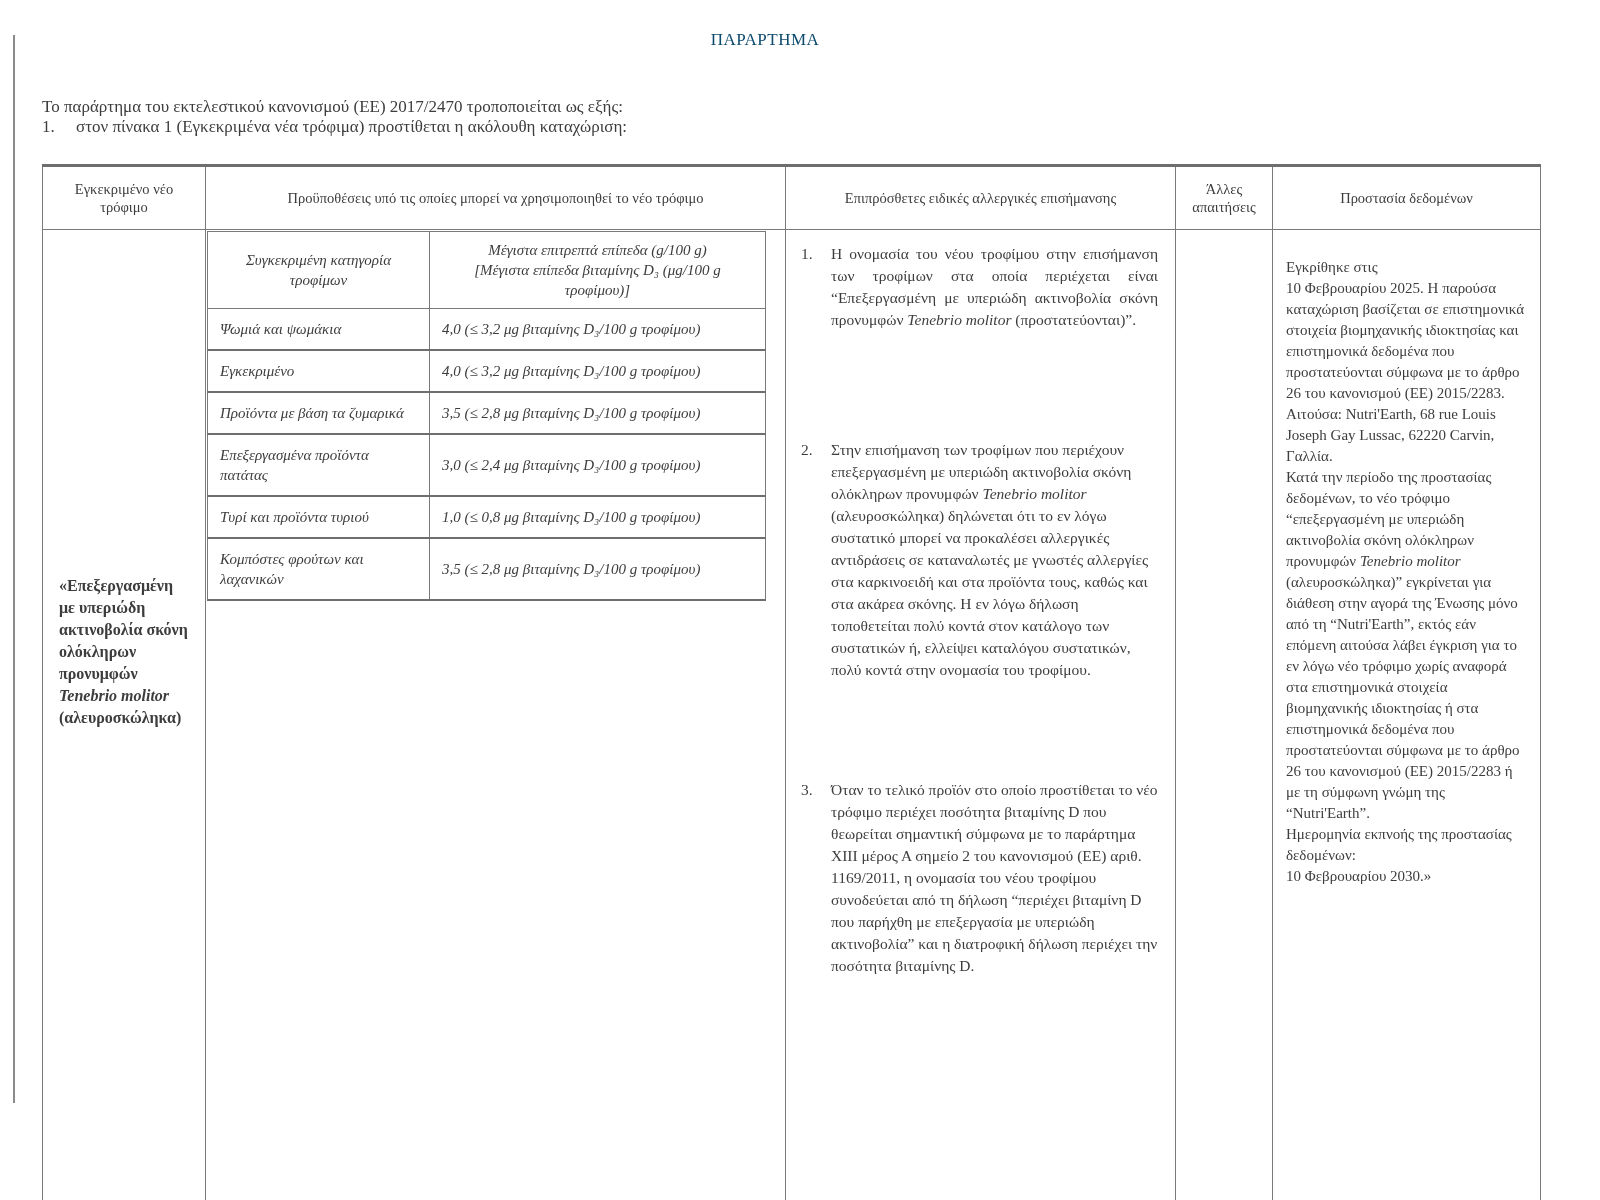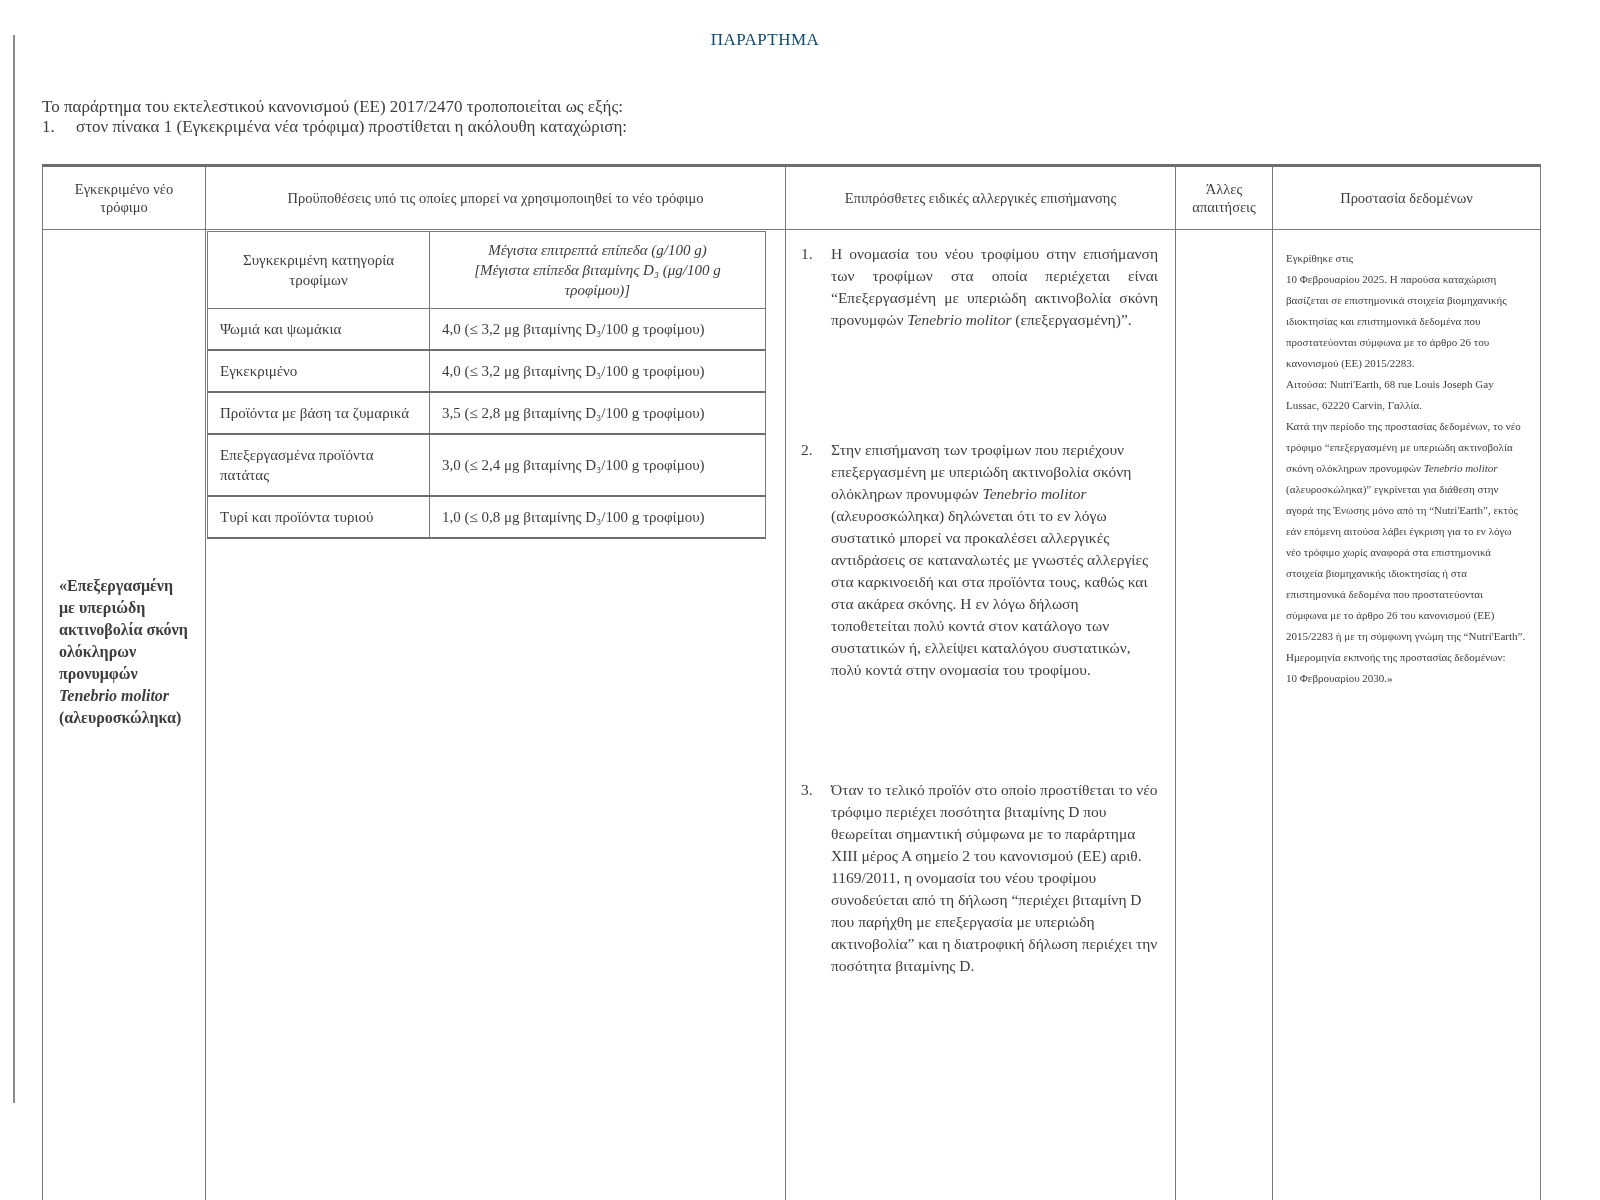--- a/index.html
+++ b/index.html
@@ -26,34 +26,34 @@
   table.annex tr.hdr th{
     border-top:3px solid #6e6e6e;height:54px;vertical-align:middle;
     font-weight:normal;font-size:14.5px;text-align:center;padding:4px 10px;line-height:18px;
   }
   table.annex tr.body td{border-bottom:2px solid #6e6e6e;overflow:hidden;}
   .cell-food{padding:0 16px;}
   .food-name{margin-top:345px;font-weight:bold;font-size:16px;line-height:22px;}
   .food-name i{font-weight:bold;}
   table.subtbl{border-collapse:collapse;width:calc(100% - 18px);table-layout:fixed;font-size:15px;}
   table.subtbl col.sc1{width:222px}
-  table.subtbl th, table.subtbl td{border:1px solid #7a7a7a;padding:10px 12px;vertical-align:middle;line-height:20px;}
+  table.subtbl th, table.subtbl td{border:1px solid #7a7a7a;padding:10px 12px;vertical-align:middle;line-height:20px;font-style:italic;}
   table.subtbl th{font-weight:normal;text-align:center;padding:8px 10px;}
   table.subtbl th.lvl{font-style:italic;}
   table.subtbl td.cat{text-align:left;}
   table.subtbl td.lvl{text-align:left;}
   .cell-label{padding:12px 16px 12px 14px;font-size:15.5px;line-height:22px;}
   .lbl-point{display:flex;}
   .lbl-point .num{width:30px;flex:0 0 30px;}
   .lbl-point .txt{flex:1;}
   .lbl-point.p1 .txt{text-align:justify;}
   .lbl-point.p2{margin-top:108px;}
   .lbl-point.p3{margin-top:98px;}
   .cell-other{}
-  .cell-dp{padding:17px 12px;font-size:11px;line-height:21px;}
+  .cell-dp{padding:26px 12px;font-size:15px;line-height:21px;}
   .dp-text{white-space:pre-line;}
 </style>
 </head>
 <body>
 
 <div class="page-rule"></div>
 
 <div class="doc-title">ΠΑΡΑΡΤΗΜΑ</div>
 
 <p class="intro">Το παράρτημα του εκτελεστικού κανονισμού (ΕΕ) 2017/2470 τροποποιείται ως εξής:</p>
@@ -114,29 +114,33 @@
           <td class="lvl">3,5 (≤ 2,8 μg βιταμίνης D₃/100 g τροφίμου)</td>
         </tr>
         <tr>
           <td class="cat">Επεξεργασμένα προϊόντα πατάτας</td>
           <td class="lvl">3,0 (≤ 2,4 μg βιταμίνης D₃/100 g τροφίμου)</td>
         </tr>
         <tr>
           <td class="cat">Τυρί και προϊόντα τυριού</td>
           <td class="lvl">1,0 (≤ 0,8 μg βιταμίνης D₃/100 g τροφίμου)</td>
         </tr>
+        <tr>
+          <td class="cat">Κομπόστες φρούτων και λαχανικών</td>
+          <td class="lvl">3,5 (≤ 2,8 μg βιταμίνης D₃/100 g τροφίμου)</td>
+        </tr>
       </tbody>
           </table>
     </td>
 
     <td>
       <div class="cell-label">
         <div class="lbl-point p1">
           <span class="num">1.</span>
-          <span class="txt"><span>Η ονομασία του νέου τροφίμου στην επισήμανση των τροφίμων στα οποία περιέχεται είναι “Επεξεργασμένη με υπεριώδη ακτινοβολία σκόνη προνυμφών </span><i>Tenebrio molitor</i><span> (επεξεργασμένη)”.</span></span>
+          <span class="txt"><span>Η ονομασία του νέου τροφίμου στην επισήμανση των τροφίμων στα οποία περιέχεται είναι “Επεξεργασμένη με υπεριώδη ακτινοβολία σκόνη προνυμφών </span><i>Tenebrio molitor</i><span> (προστατεύονται)”.</span></span>
         </div>
         <div class="lbl-point p2">
           <span class="num">2.</span>
           <span class="txt"><span>Στην επισήμανση των τροφίμων που περιέχουν επεξεργασμένη με υπεριώδη ακτινοβολία σκόνη ολόκληρων προνυμφών </span><i>Tenebrio molitor</i><span> (αλευροσκώληκα) δηλώνεται ότι το εν λόγω συστατικό μπορεί να προκαλέσει αλλεργικές αντιδράσεις σε καταναλωτές με γνωστές αλλεργίες στα καρκινοειδή και στα προϊόντα τους, καθώς και στα ακάρεα σκόνης. Η εν λόγω δήλωση τοποθετείται πολύ κοντά στον κατάλογο των συστατικών ή, ελλείψει καταλόγου συστατικών, πολύ κοντά στην ονομασία του τροφίμου.</span></span>
         </div>
         <div class="lbl-point p3">
           <span class="num">3.</span>
           <span class="txt"><span>Όταν το τελικό προϊόν στο οποίο προστίθεται το νέο τρόφιμο περιέχει ποσότητα βιταμίνης D που θεωρείται σημαντική σύμφωνα με το παράρτημα XIII μέρος Α σημείο 2 του κανονισμού (ΕΕ) αριθ. 1169/2011, η ονομασία του νέου τροφίμου συνοδεύεται από τη δήλωση “περιέχει βιταμίνη D που παρήχθη με επεξεργασία με υπεριώδη ακτινοβολία” και η διατροφική δήλωση περιέχει την ποσότητα βιταμίνης D.</span><i></i><span></span></span>
         </div>
       </div>

